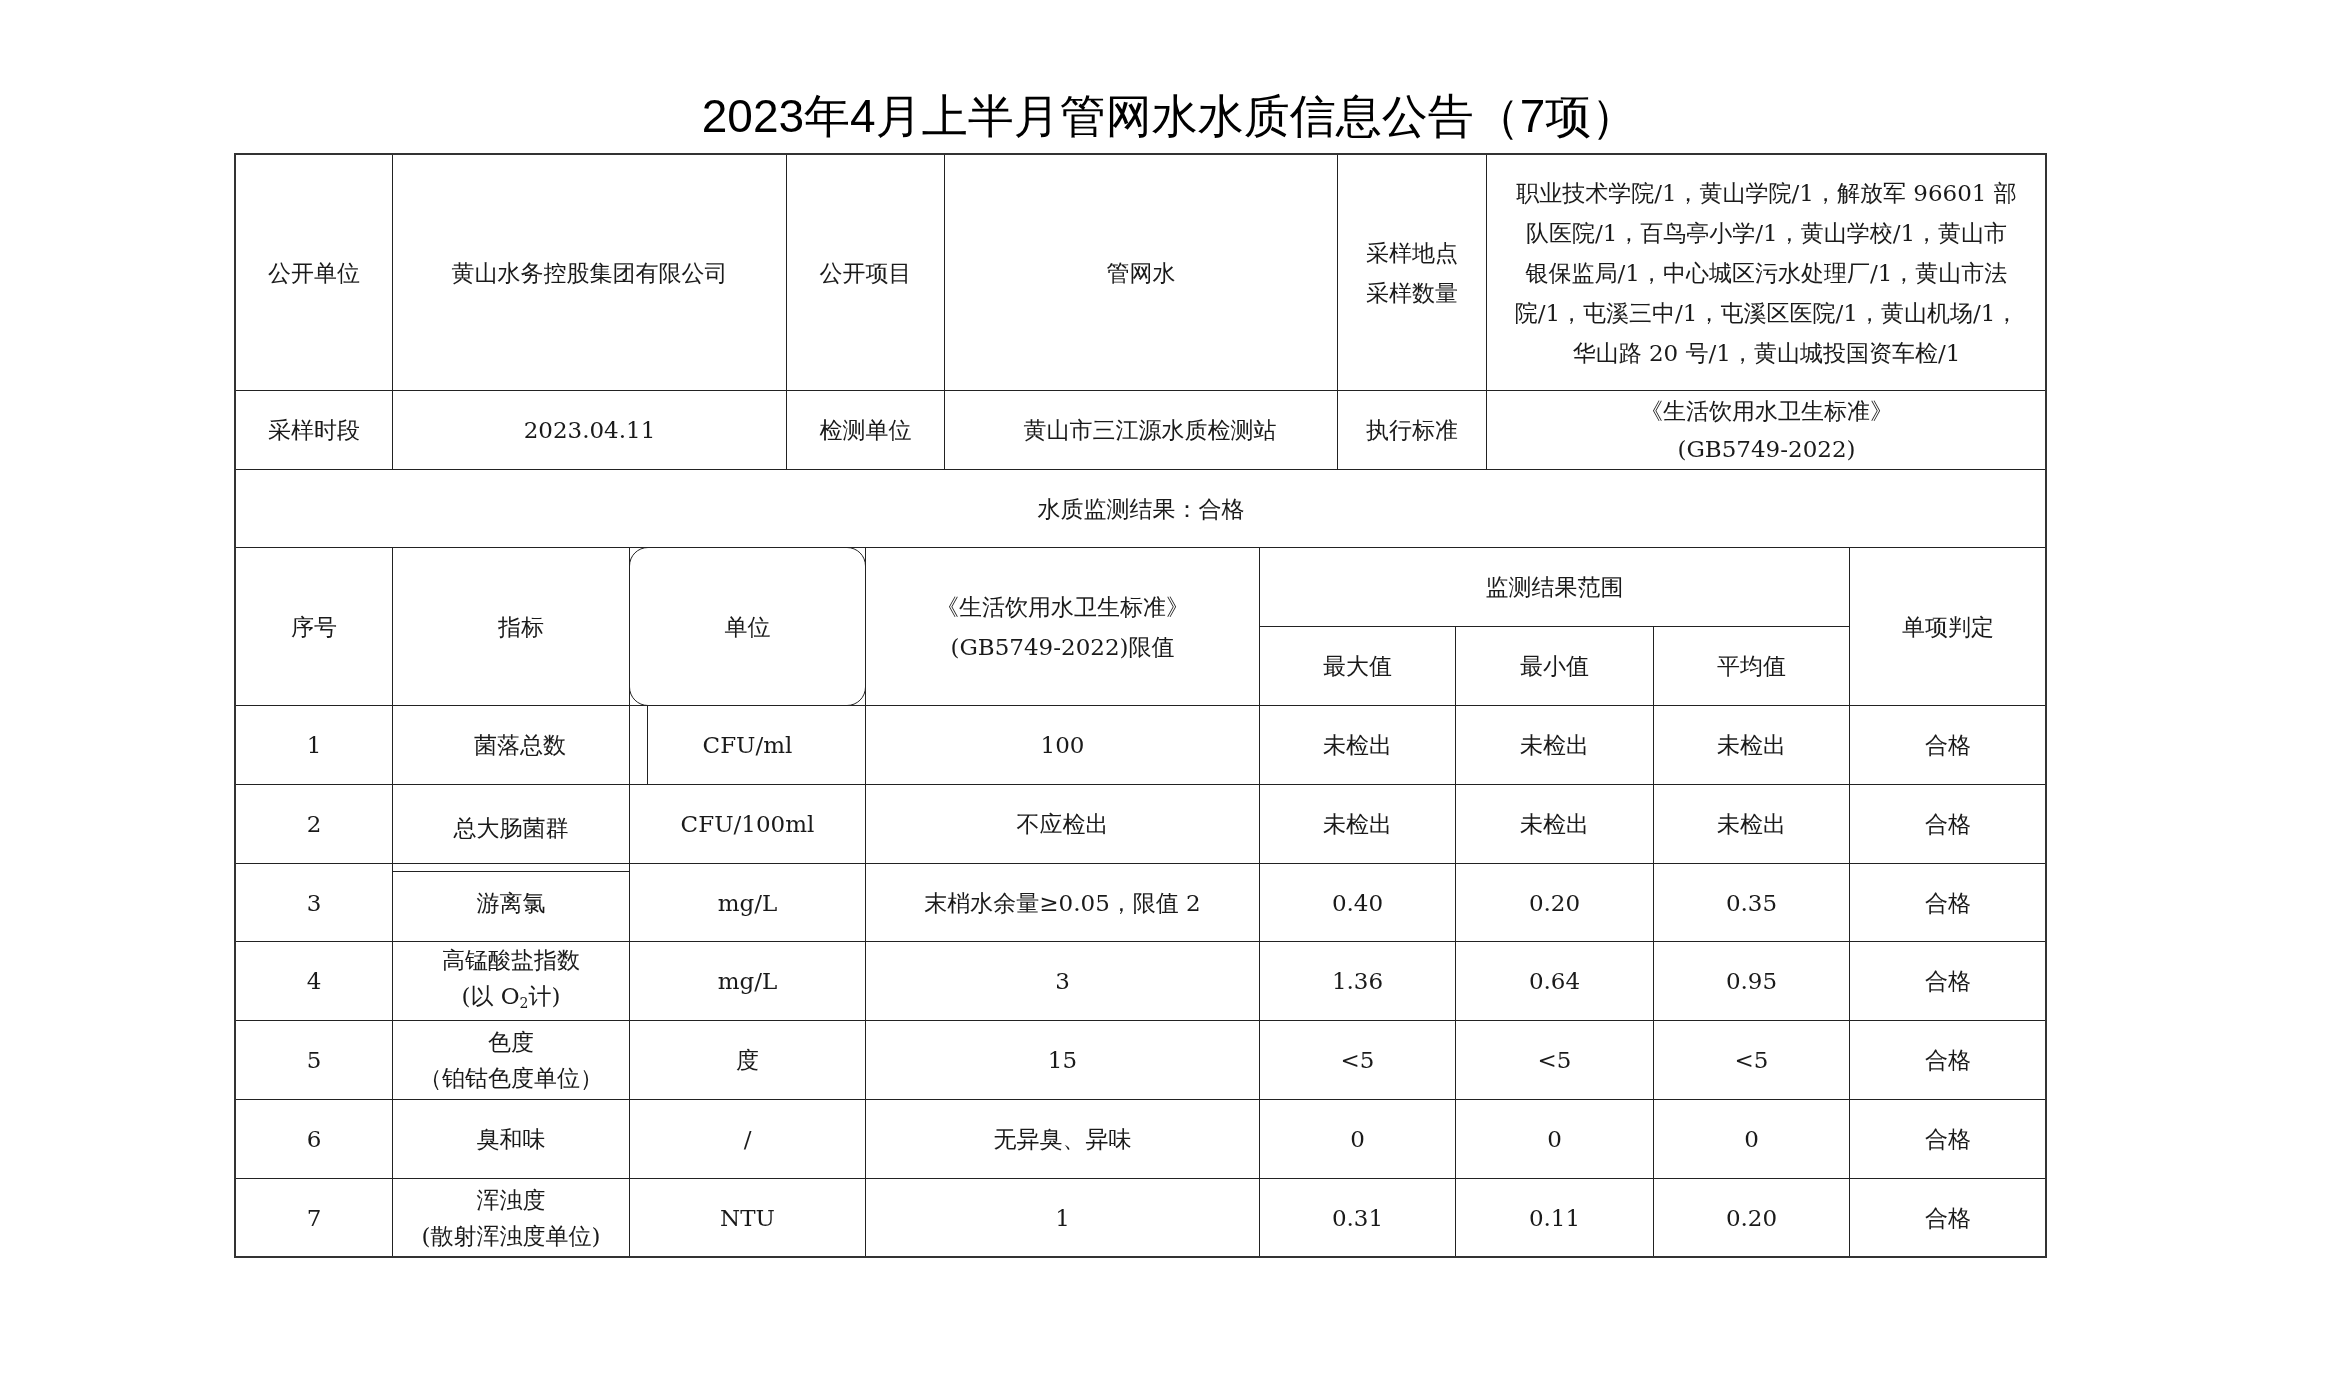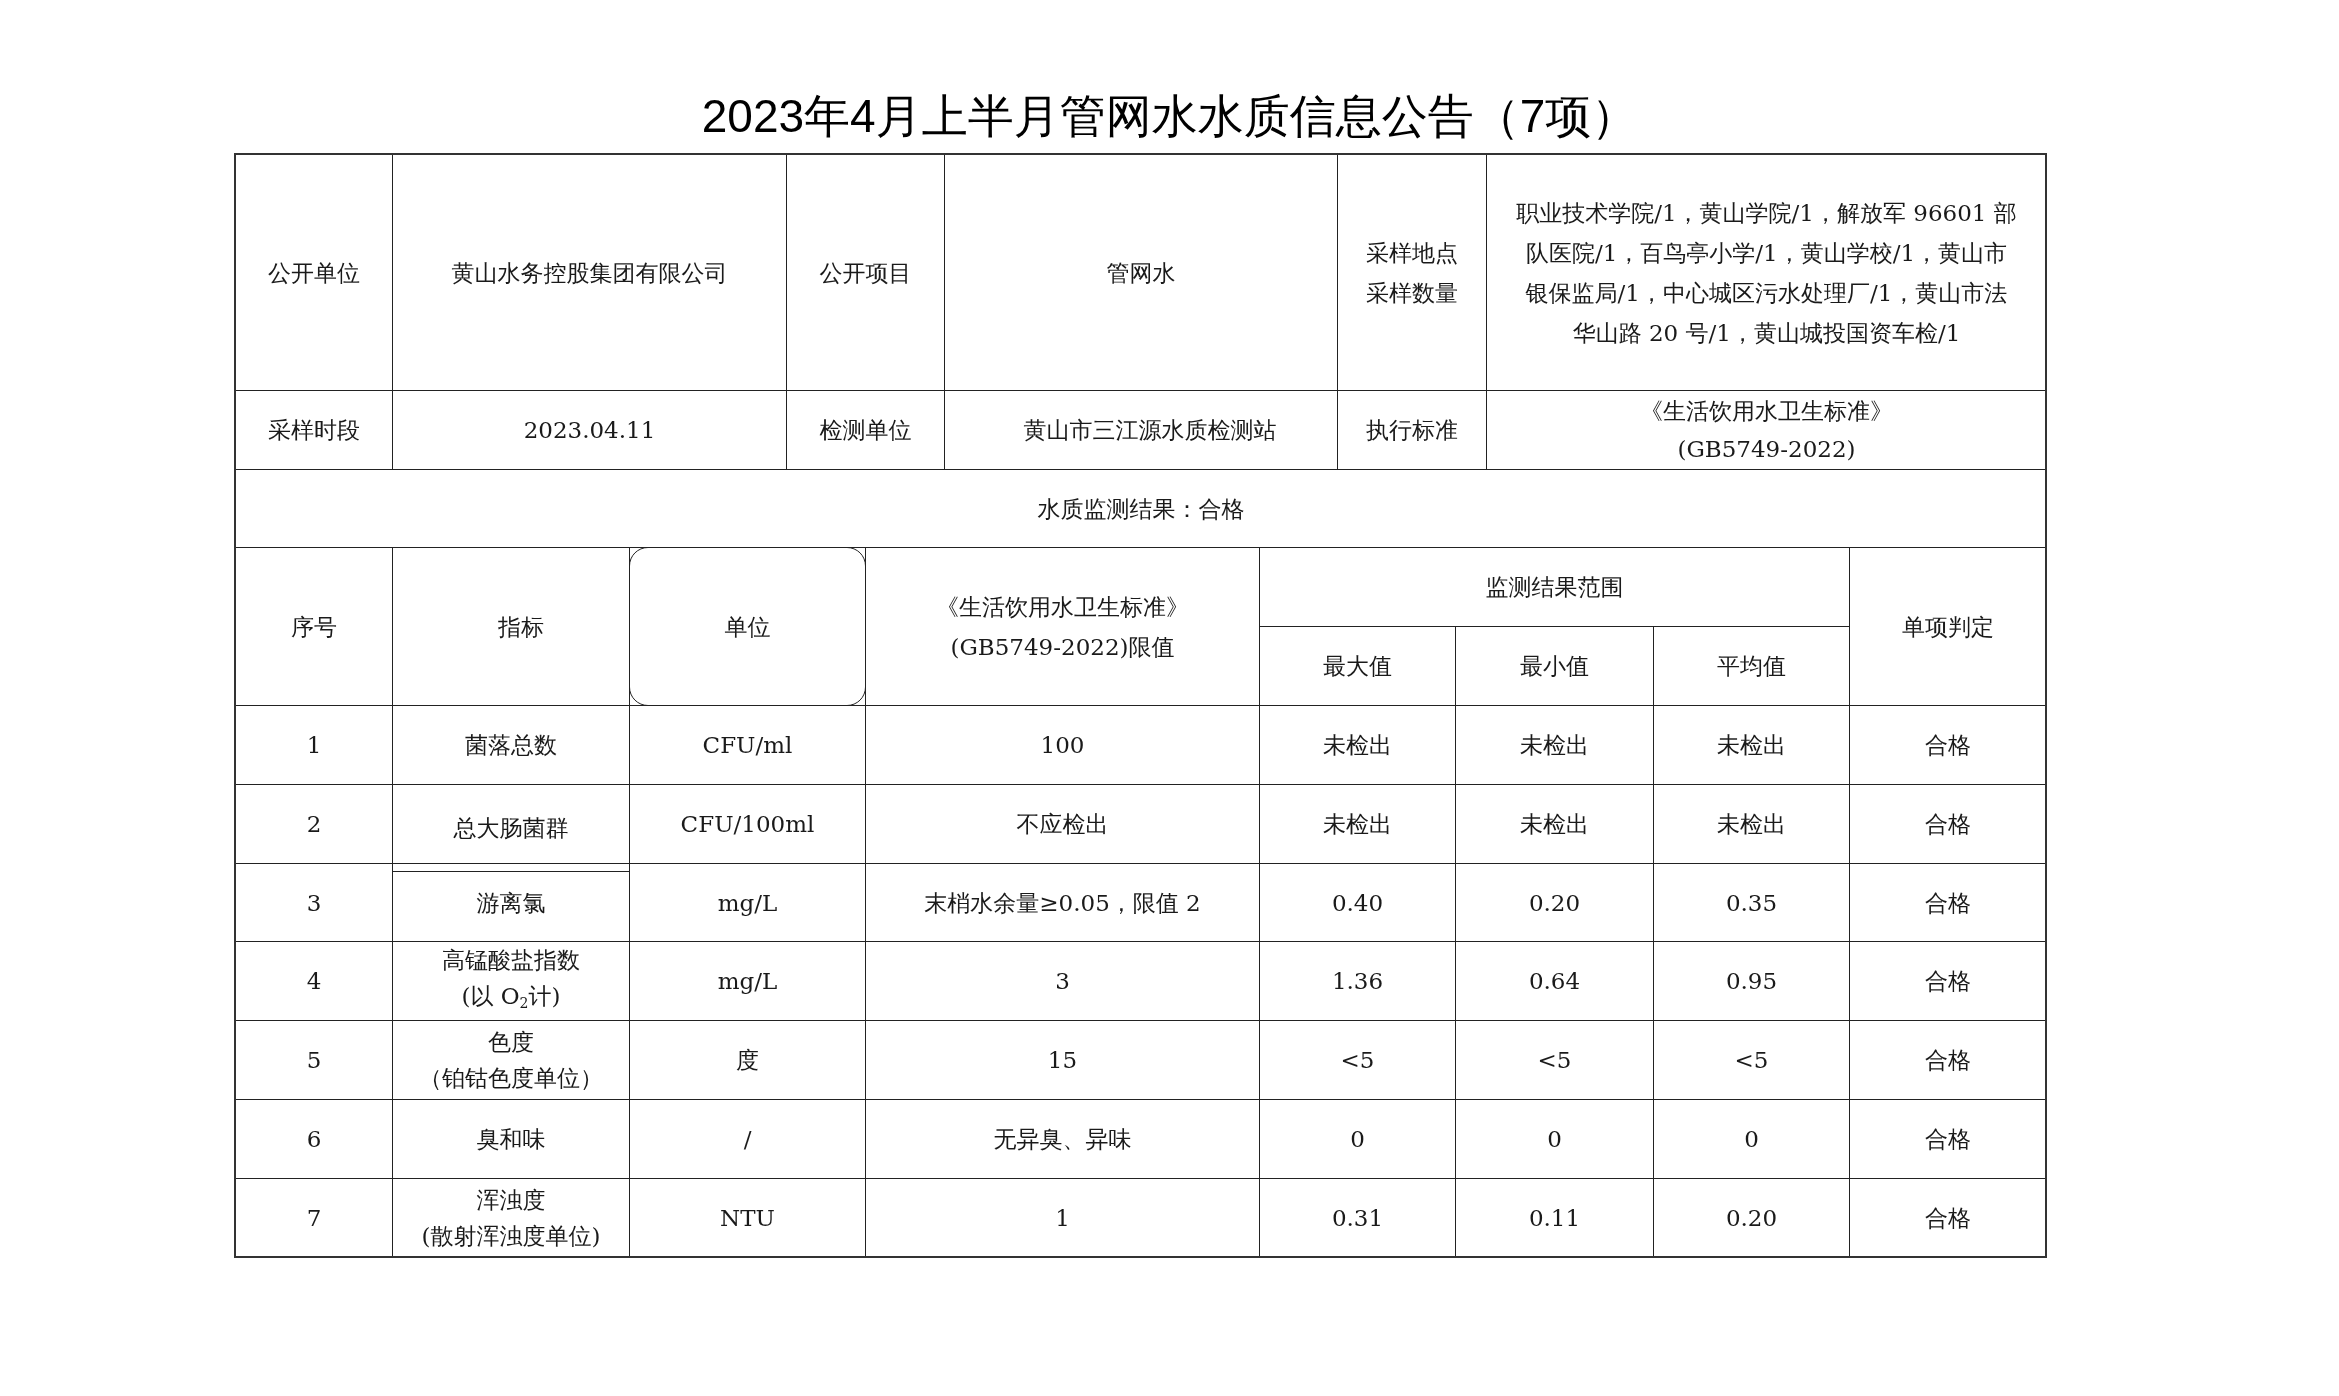--- a/index.html
+++ b/index.html
@@ -36,20 +36,21 @@
   <div class="inner">
     <div>采样地点</div>
     <div>采样数量</div>
   </div>
 </div>
 <div class="cell" style="left:1486px;top:154px;width:561px;height:237px;">
   <div class="inner" style="line-height:40px;text-align:center;">
     <div>职业技术学院/1，黄山学院/1，解放军 96601 部</div>
     <div>队医院/1，百鸟亭小学/1，黄山学校/1，黄山市</div>
     <div>银保监局/1，中心城区污水处理厂/1，黄山市法</div>
+    <div>院/1，屯溪三中/1，屯溪区医院/1，黄山机场/1，</div>
     <div>华山路 20 号/1，黄山城投国资车检/1</div>
   </div>
 </div>
 
 <div class="cell" style="left:235px;top:390px;width:158px;height:80px;">
   <span class="inner">采样时段</span>
 </div>
 <div class="cell" style="left:392px;top:390px;width:395px;height:80px;">
   <span class="inner">2023.04.11</span>
 </div>
@@ -102,21 +103,21 @@
 </div>
 <div class="cell" style="left:1849px;top:547px;width:198px;height:159px;">
   <span class="inner">单项判定</span>
 </div>
 
 <div id="rows">
     <div>
       <div class="cell" style="left: 235px; top: 705px; width: 158px; height: 80px;">
         <div class="inner">1</div>
       </div>
-      <div class="cell" style="left: 392px; top: 705px; width: 238px; height: 80px;">
+      <div class="cell" style="left: 392px; top: 705px; width: 256px; height: 80px;">
         <div class="inner" style="line-height: 36px;">
           <div>菌落总数</div>
         </div>
       </div>
       <div class="cell" style="left: 629px; top: 705px; width: 237px; height: 80px;">
         <div class="inner">CFU/ml</div>
       </div>
       <div class="cell" style="left: 865px; top: 705px; width: 395px; height: 80px;">
         <div class="inner">100</div>
       </div>

